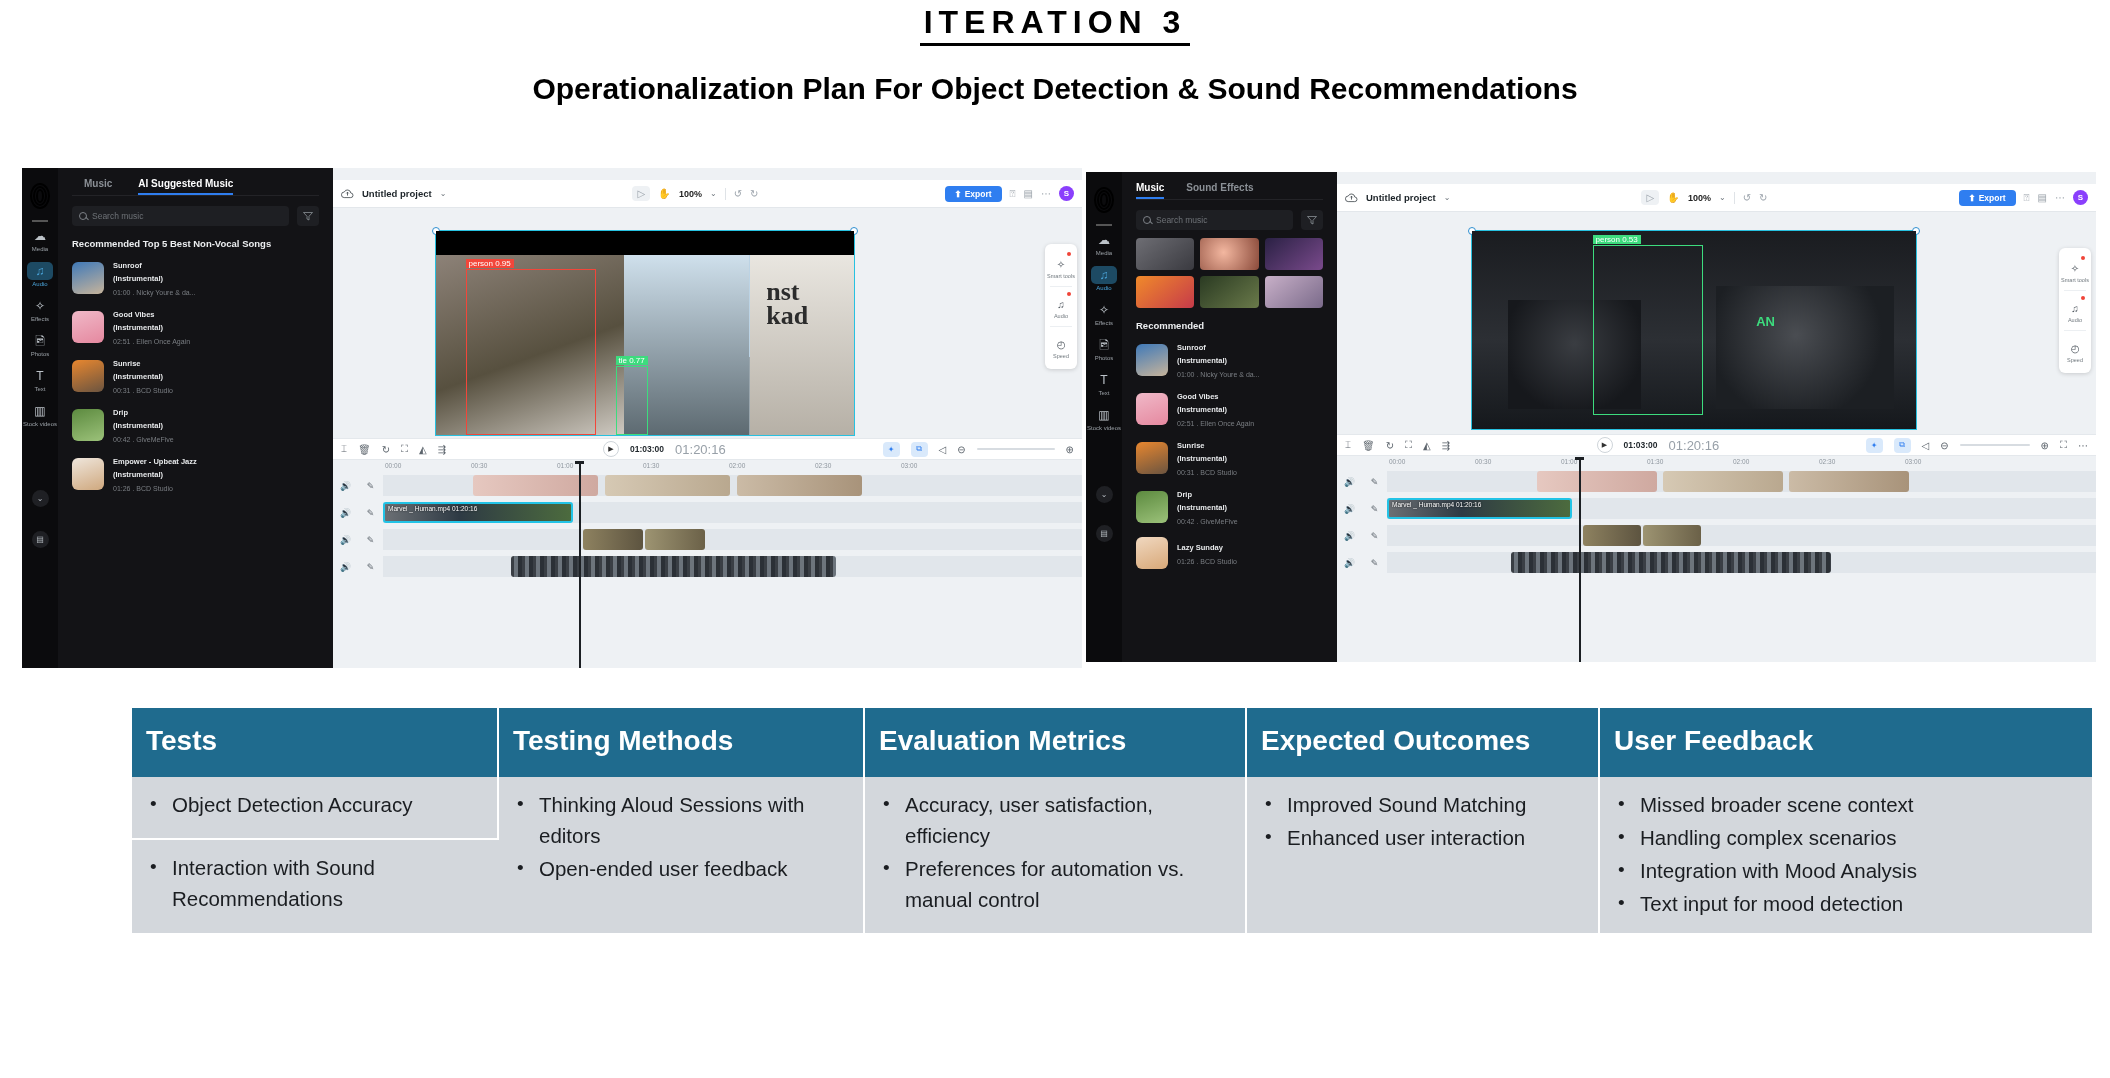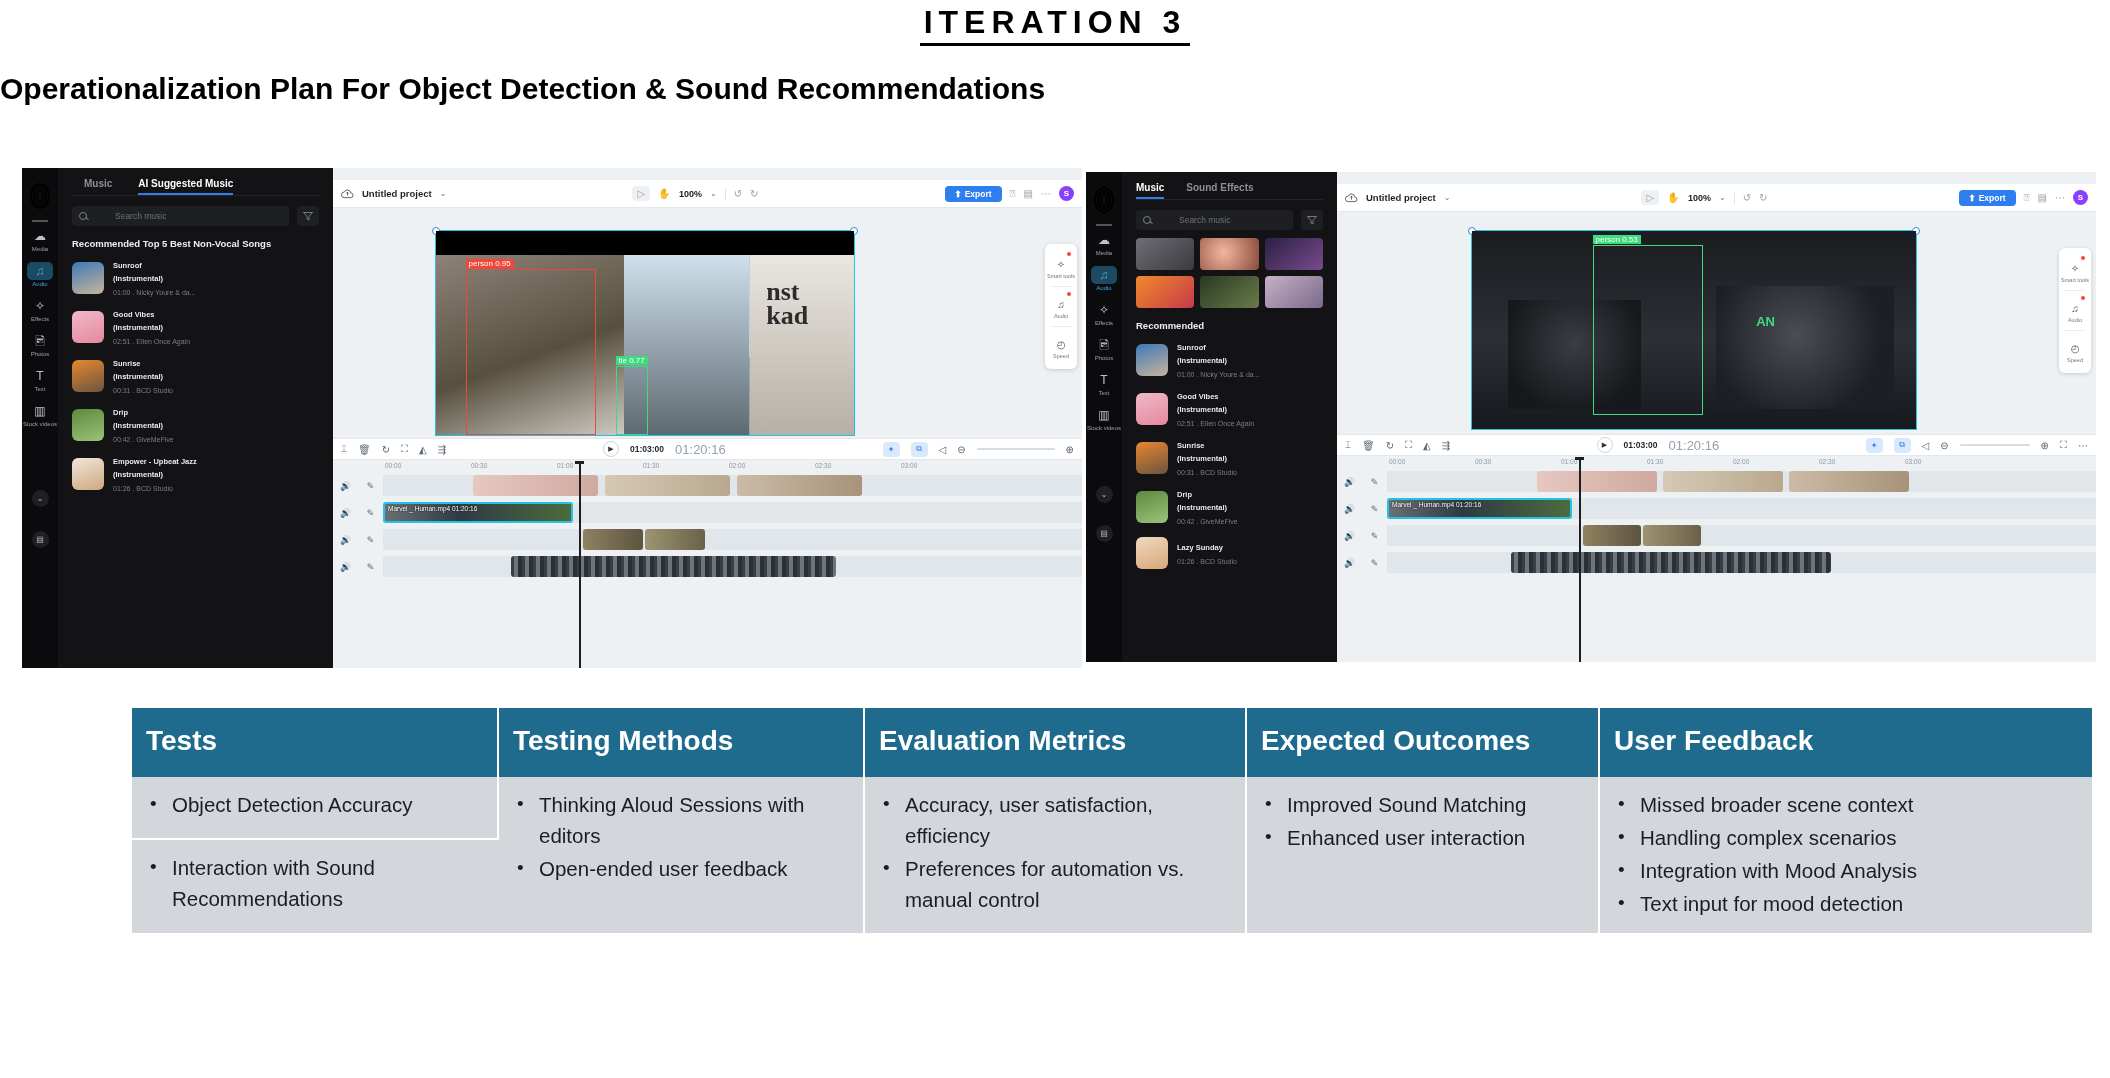--- a/index.html
+++ b/index.html
@@ -7,21 +7,21 @@
 
   .page { position:relative; width:2110px; height:1078px; background:#fff; }
 
   
   .title-iter {
     position:absolute; top:4px; left:0; width:2110px; text-align:center;
     font-size:32px; font-weight:bold; letter-spacing:6px; color:#000;
   }
   .title-iter span { border-bottom:3px solid #000; padding:0 4px 3px 4px; }
   .title-sub {
-    position:absolute; top:72px; left:0; width:2110px; 
+    position:absolute; top:72px; left:0; width:2110px; text-align:center;
     font-size:30px; font-weight:bold; color:#000;
   }
 
   
   .editor { position:absolute; background:#eef1f4; overflow:hidden; }
   .ed-sidebar { position:absolute; left:0; top:0; bottom:0; width:32px; background:#0b0b0d; }
   .ed-logo { margin:14px auto 10px; width:26px; height:28px; position:relative; }
   .ed-logo .ring { position:absolute; border:2px solid; border-radius:50%; }
   .r1{ left:3px; top:1px; width:20px; height:26px; border-color:#ff5a3c;}
   .r2{ left:6px; top:4px; width:14px; height:20px; border-color:#ffb020;}
@@ -38,21 +38,21 @@
   .ed-panel { position:absolute; top:0; bottom:0; background:#131316; }
   .panel-tabs { display:flex; gap:26px; padding:10px 14px 0 26px; }
   .panel-tab { font-size:10px; font-weight:bold; color:#8b9096; padding-bottom:6px; position:relative;}
   .panel-tab.active { color:#fff; }
   .panel-tab.active:after { content:""; position:absolute; left:0; right:0; bottom:0; height:2px; background:#2f7ef0;}
   .panel-divider { height:1px; background:#232327; margin:0 14px 0 14px;}
   .search-row { display:flex; gap:8px; padding:10px 14px 0 14px; align-items:center;}
   .search-box { flex:1; height:20px; background:#1e1f23; border-radius:4px; display:flex; align-items:center; gap:5px; padding:0 7px;}
   .search-box .sicon { width:8px; height:8px; border:1.3px solid #7c8086; border-radius:50%; position:relative;}
   .search-box .sicon:after{content:"";position:absolute;width:4px;height:1.3px;background:#7c8086;transform:rotate(45deg);right:-3px;bottom:0px;}
-  .search-box .stext { font-size:8.5px; color:#6e7277;margin-left:23px; }
+  .search-box .stext { font-size:8.5px; color:#6e7277; }
   .filter-btn { width:22px; height:20px; background:#1e1f23; border-radius:4px; display:flex; align-items:center; justify-content:center;}
   .funnel { width:10px; height:9px; }
   .rec-head { font-size:9.5px; font-weight:bold; color:#eceef0; padding:12px 14px 4px 14px;}
   .track { display:flex; gap:9px; padding:6px 14px; align-items:center;}
   .track .thumb { width:32px; height:32px; border-radius:6px; flex:none; background:#333;}
   .track .meta .t1 { font-size:7.5px; font-weight:bold; color:#e8eaec; line-height:13px;}
   .track .meta .t2 { font-size:7px; color:#7a7e83; margin-top:4px;}
 
   
   .ed-main { position:absolute; top:12px; right:0; bottom:0; background:#fca5a5; }

